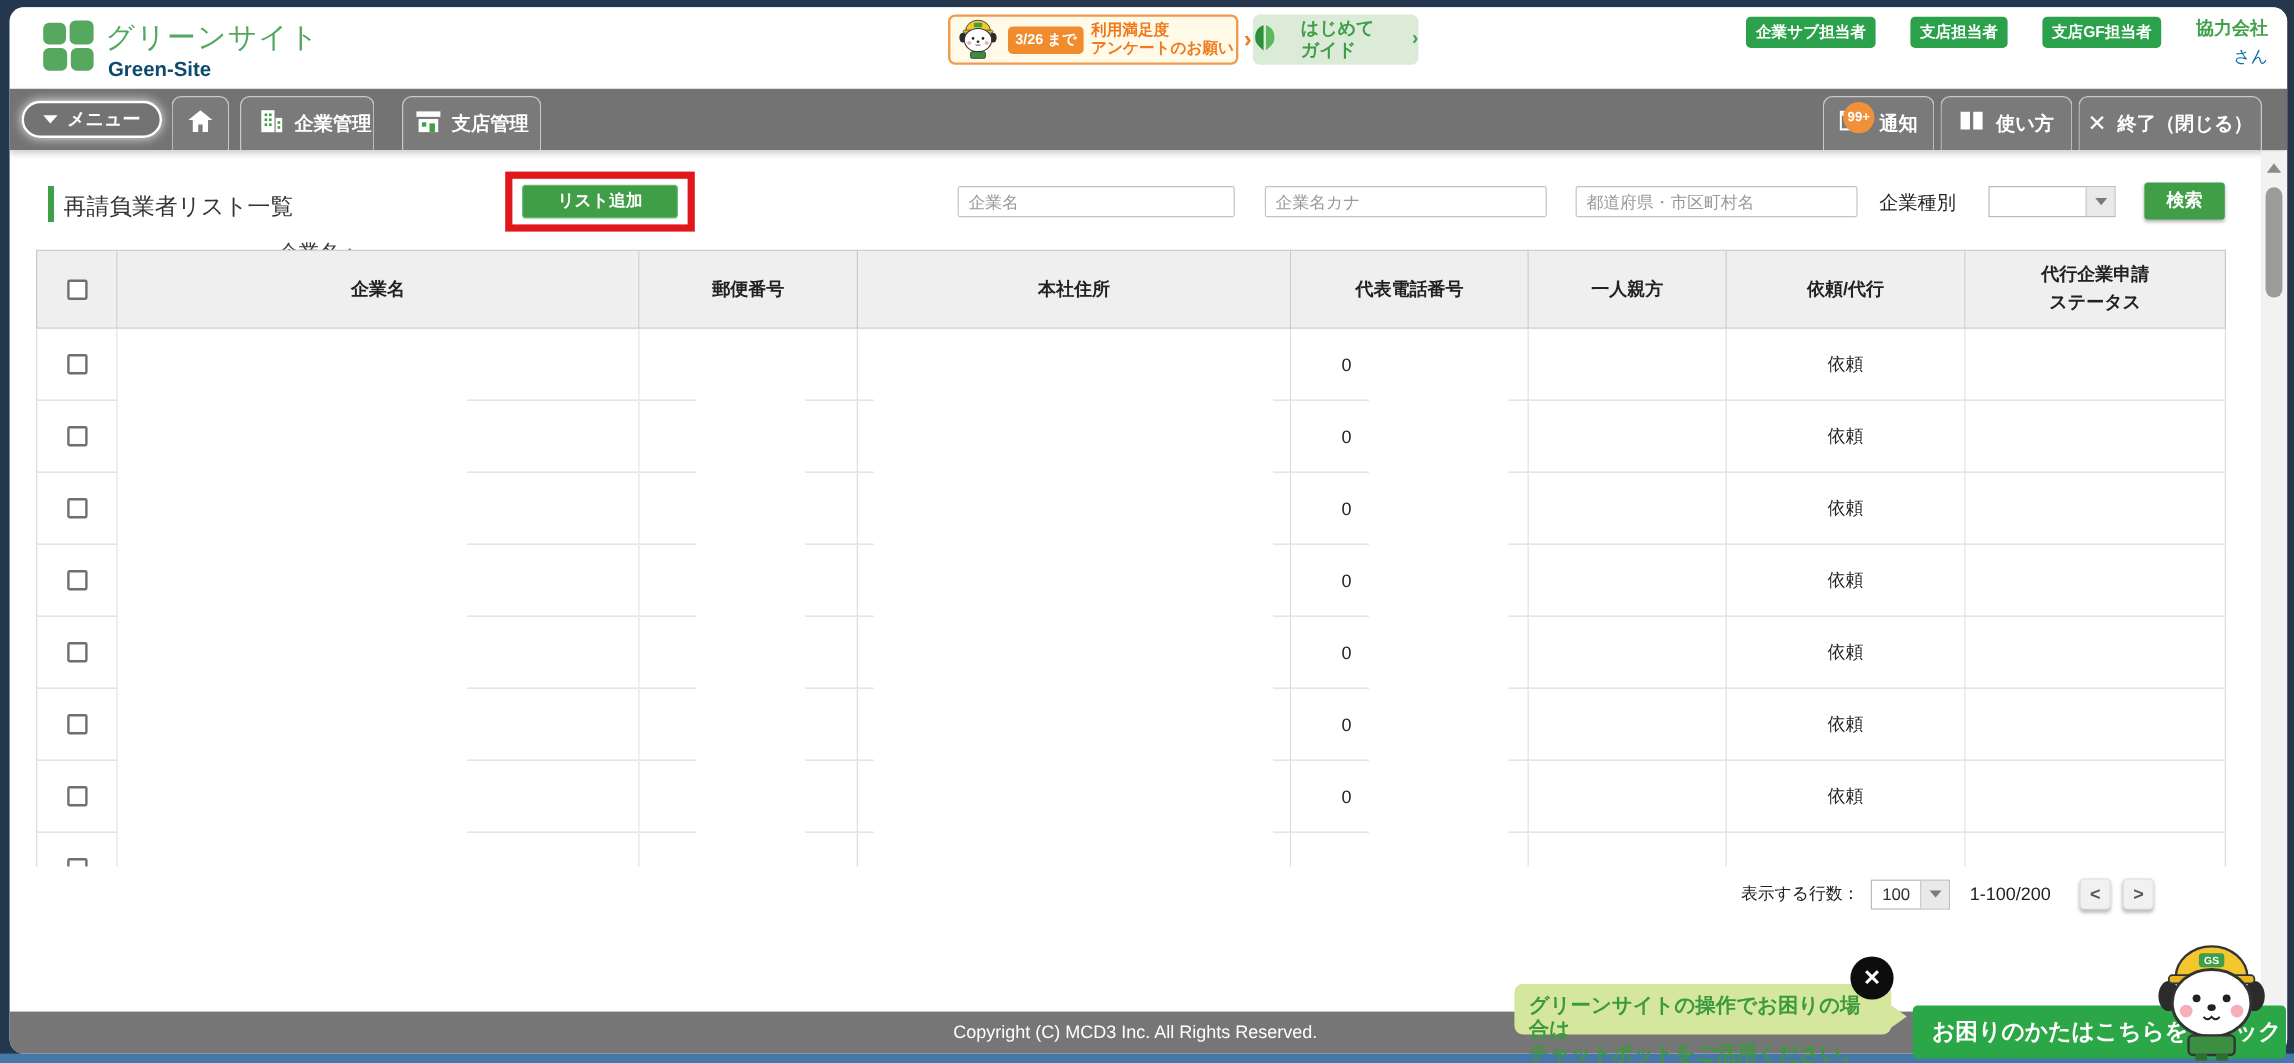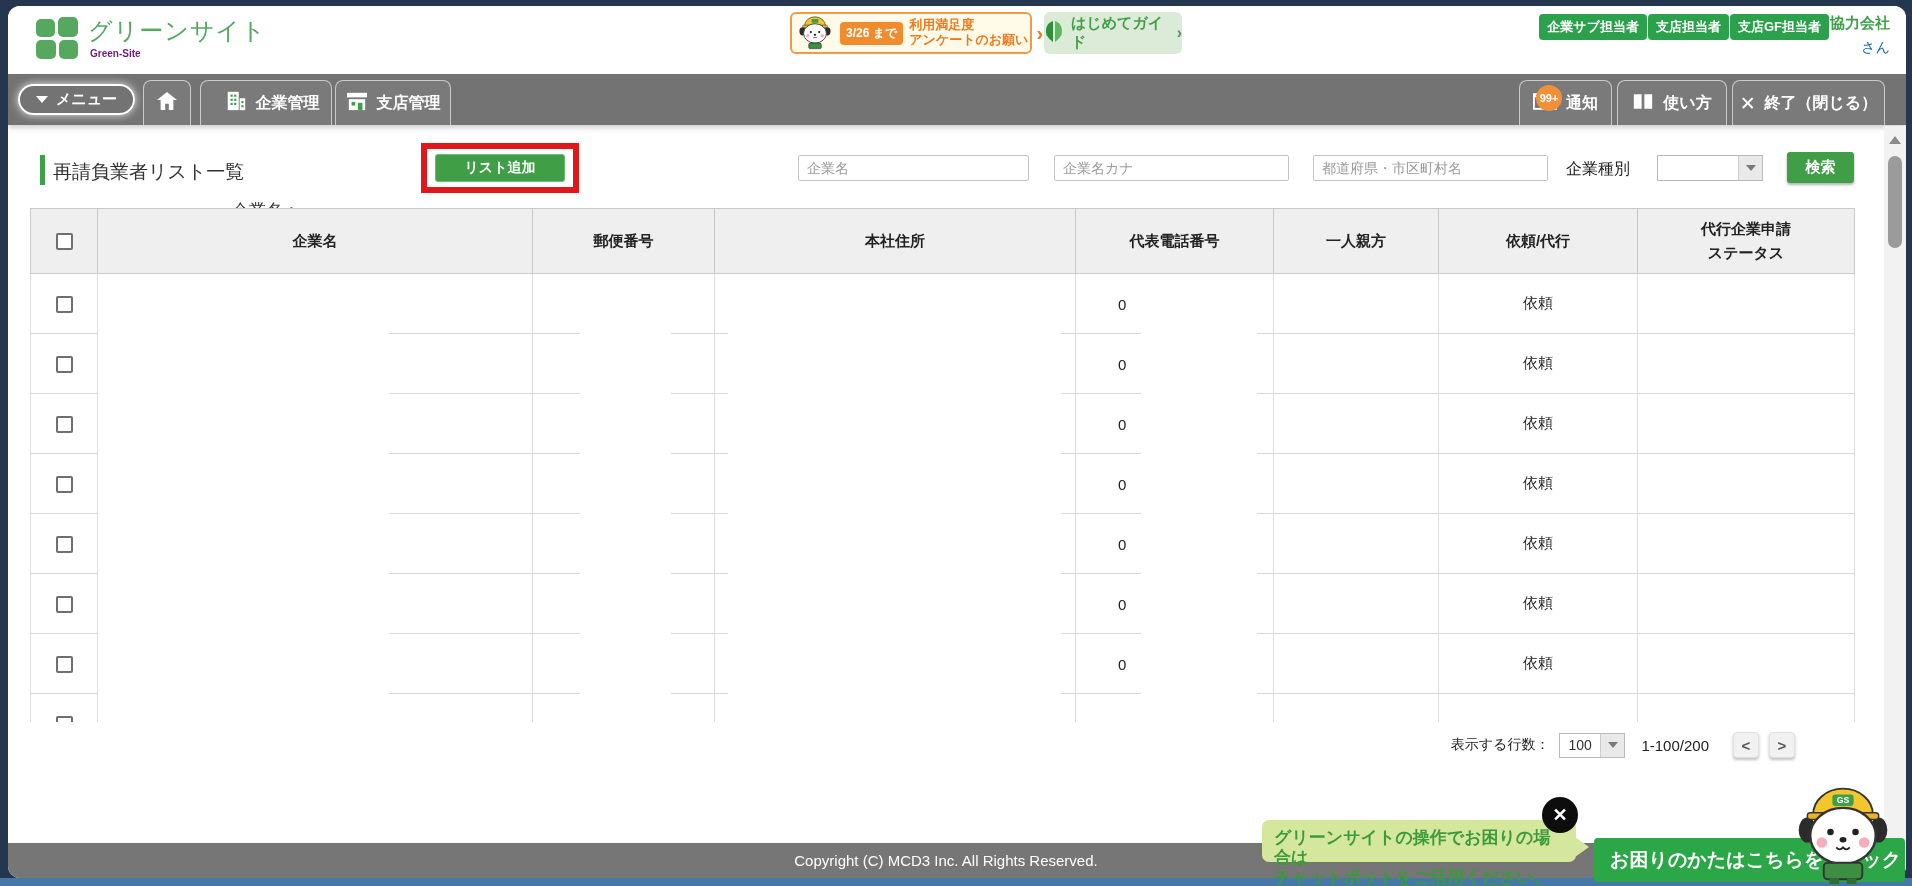--- a/index.html
+++ b/index.html
@@ -5,41 +5,41 @@
   * { margin:0; padding:0; box-sizing:border-box; }
   html,body { width:1912px; height:886px; overflow:hidden; font-family:"Liberation Sans","DejaVu Sans",sans-serif; }
   .stage { position:relative; width:1912px; height:886px; background:#24374f; }
   .bottom-strip { position:absolute; left:0; bottom:0; width:1912px; height:8px; background:#4577a8; z-index:1; }
   .window { position:absolute; left:8px; top:6px; width:1898px; height:872px; background:#fff; border-radius:12px; overflow:hidden; z-index:2; }
 
   
   .hdr { position:absolute; left:0; top:0; width:100%; height:68px; background:#fff; }
   .logo { position:absolute; left:26px; top:9px; display:flex; gap:8px; }
   .logo-text .t1 { font-size:24px; color:#53a75e; letter-spacing:1px; }
-  .logo-text .t2 { font-size:10px; font-weight:bold; color:#701a75; margin-top:1px; margin-left:2px; }
+  .logo-text .t2 { font-size:17px; font-weight:bold; color:#0c4a6e; margin-top:1px; margin-left:2px; }
   .survey { position:absolute; left:782px; top:6px; width:242px; height:42px; background:#fffbe8; border:2px solid #f09a4e; border-radius:6px; display:flex; align-items:center; gap:6px; padding:0 8px 0 4px; cursor:pointer; }
   .survey-badge { background:#f08c2e; color:#fff; font-size:12px; font-weight:bold; border-radius:4px; padding:3px 6px; white-space:nowrap; }
   .survey-txt { color:#ef7a1e; font-size:13px; font-weight:bold; line-height:1.15; white-space:nowrap; }
   .survey-arrow { color:#ef7a1e; font-size:20px; font-weight:bold; margin-left:2px; }
-  .guide { position:absolute; left:1036px; top:6px; width:138px; height:42px; background:#dcead8; border-radius:6px; display:flex; align-items:center; justify-content:center; gap:7px; cursor:pointer; }
+  .guide { position:absolute; left:1036px; top:6px; width:138px; height:42px; background:#dcead8; border-radius:6px; display:flex; align-items:center; justify-content:center; gap:20px; cursor:pointer; }
   .guide-label { color:#3f9e4a; font-size:15px; font-weight:bold; }
   .guide-arrow { color:#3f9e4a; font-size:16px; font-weight:bold; }
-  .roles { position:absolute; right:16px; top:8px; display:flex; gap:1px; align-items:flex-start; }
+  .roles { position:absolute; right:16px; top:8px; display:flex; gap:29px; align-items:flex-start; }
   .role-badge { background:#2aa14a; color:#fff; font-size:13px; font-weight:bold; border-radius:4px; padding:4px 8px; white-space:nowrap; }
   .user-box { display:flex; flex-direction:column; align-items:flex-end; }
   .user-company { color:#3fa04a; font-size:15px; font-weight:bold; }
   .user-suffix { color:#0369a1; font-size:14px; margin-top:6px; }
 
   
   .nav { position:absolute; left:0; top:68px; width:100%; height:51px; background:#737373; box-shadow:0 3px 5px rgba(0,0,0,.18); }
   .menu-pill { position:absolute; left:10px; top:10px; height:31px; padding:0 16px; border:2px solid #fff; border-radius:17px; color:#fff; font-size:15px; font-weight:bold; display:flex; align-items:center; gap:8px; box-shadow:0 0 9px rgba(255,255,255,.85); cursor:pointer; background:transparent; }
   .caret-down { width:0; height:0; border-left:6px solid transparent; border-right:6px solid transparent; border-top:7px solid #fff; display:inline-block; }
   .nav-tab { position:absolute; top:6px; height:45px; border:1px solid rgba(255,255,255,.6); border-bottom:none; border-radius:8px 8px 0 0; background:rgba(255,255,255,.05); color:#fff; font-size:16px; font-weight:bold; display:flex; align-items:center; justify-content:center; gap:9px; cursor:pointer; white-space:nowrap; }
   .tab-home   { left:135px; width:48px; }
-  .tab-comp   { left:192px; width:132px;padding-left:12px; }
+  .tab-comp   { left:192px; width:112px;padding-left:12px; }
   .tab-branch { left:327px; width:116px; }
   .tab-notice { left:1511px; width:93px; }
   .tab-howto  { left:1609px; width:110px; }
   .tab-exit   { left:1724px; width:153px; }
   .notice-badge { position:absolute; left:16px; top:4px; background:#f0913a; color:#fff; font-size:11px; font-weight:bold; width:26px; height:26px; border-radius:50%; display:flex; align-items:center; justify-content:center; }
   .exit-x { font-size:19px; font-weight:bold; }
 
   
   .titlebar-accent { position:absolute; left:32px; top:149px; width:5px; height:30px; background:#3fa04a; }
   .page-title { position:absolute; left:45px; top:153px; font-size:19px; color:#333; }

